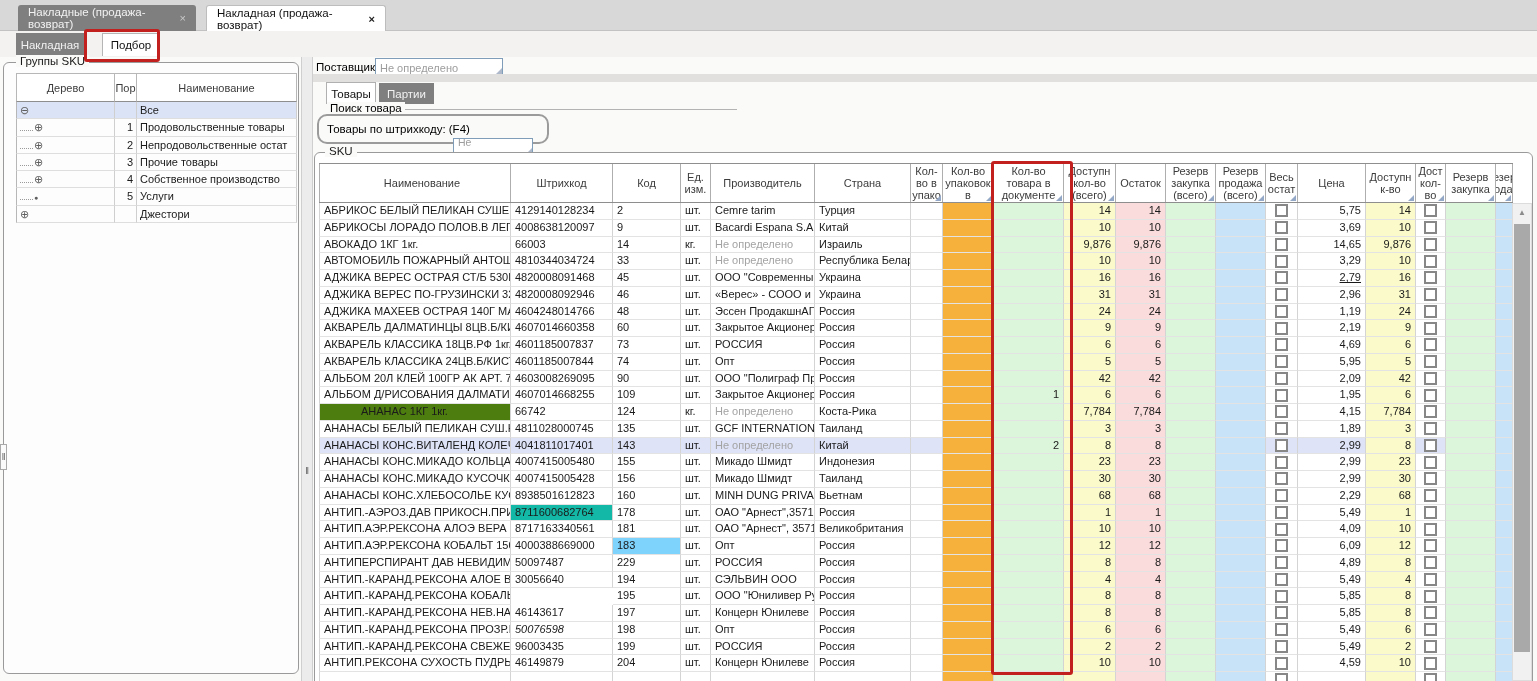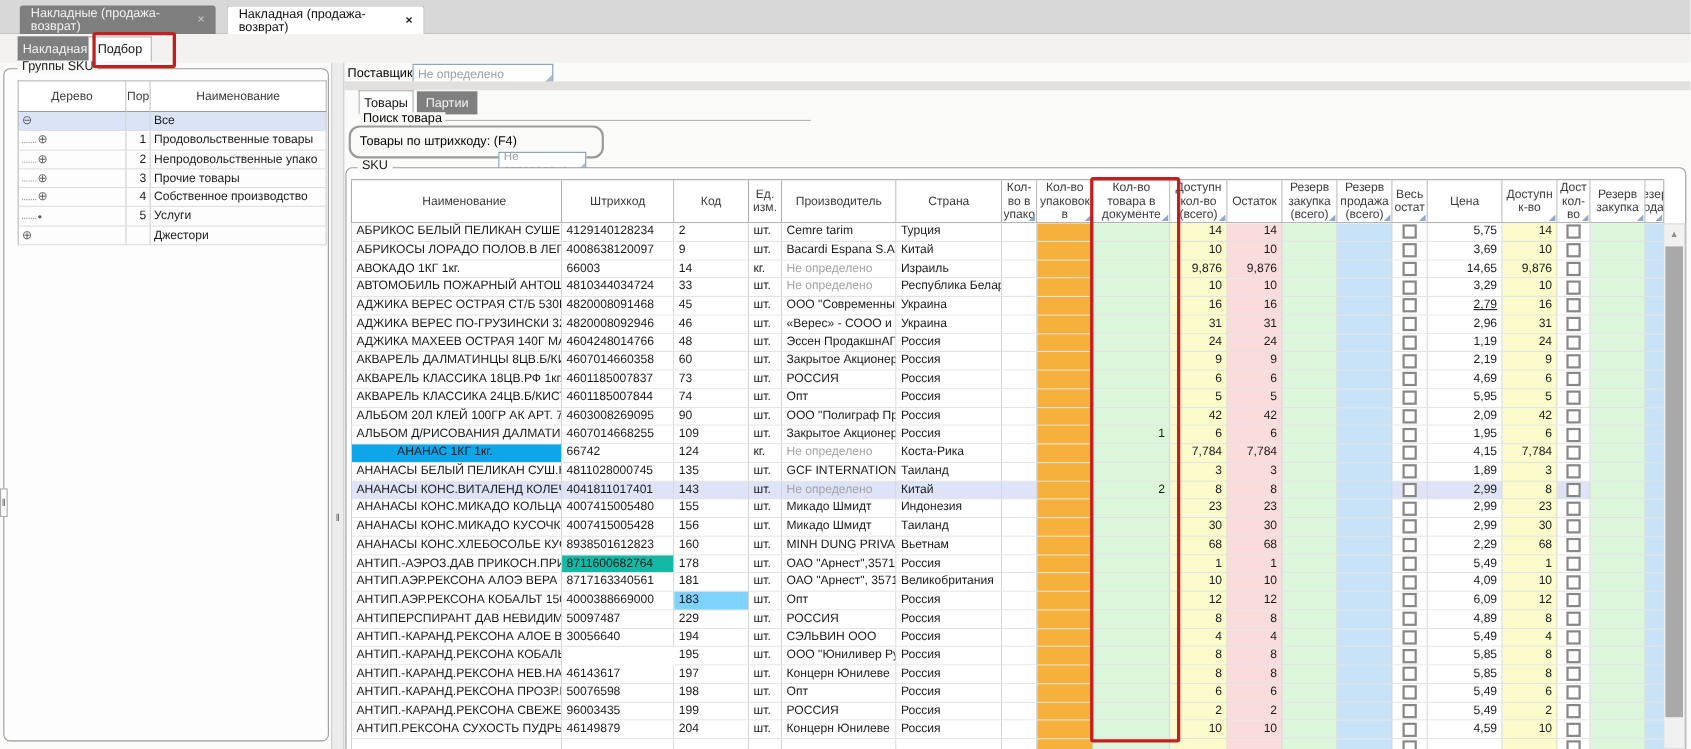--- a/index.html
+++ b/index.html
@@ -84,21 +84,21 @@
     <span class="x">×</span>
   </div>
   <div class="wtab active" style="left:206px;width:180px;">
     <span>Накладная (продажа-возврат)</span>
     <span class="x">×</span>
   </div>
 </div>
 
 <div class="abs" id="strip2"></div>
 <div class="stab inactive" style="left:16px;width:68px;">Накладная</div>
-<div class="stab active" style="left:80px;width:58px;">Подбор</div>
+<div class="stab active" style="left:102px;width:58px;">Подбор</div>
 <div class="anno" style="left:84px;top:29px;width:70px;height:27px;"></div>
 
 <div class="abs fieldset" style="left:3px;top:62px;width:296px;height:612px;"></div>
 <div class="legend abs" style="left:16px;top:55px;">Группы SKU</div>
 <div class="abs thead" id="tree-head" style="left:16px;top:73px;display:flex;height:29px;">
     <div class="tcell" style="width: 99px;">Дерево</div>
     <div class="tcell" style="width: 22px;">Пор</div>
     <div class="tcell" style="width: 160px;">Наименование</div>
   </div>
 <div class="abs" id="tree-body" style="left:16px;top:102px;">
@@ -108,21 +108,21 @@
       <div class="tcell" style="width: 160px;">Все</div>
     </div>
     <div class="trow" style="height: 17.3px;">
       <div class="tcell" style="width: 99px;"><span class="tree-dots"></span><span class="tree-ico">⊕</span></div>
       <div class="tcell a-right" style="width: 22px;">1</div>
       <div class="tcell" style="width: 160px;">Продовольственные товары</div>
     </div>
     <div class="trow" style="height: 17.3px;">
       <div class="tcell" style="width: 99px;"><span class="tree-dots"></span><span class="tree-ico">⊕</span></div>
       <div class="tcell a-right" style="width: 22px;">2</div>
-      <div class="tcell" style="width: 160px;">Непродовольственные упако</div>
+      <div class="tcell" style="width: 160px;">Непродовольственные остат</div>
     </div>
     <div class="trow" style="height: 17.3px;">
       <div class="tcell" style="width: 99px;"><span class="tree-dots"></span><span class="tree-ico">⊕</span></div>
       <div class="tcell a-right" style="width: 22px;">3</div>
       <div class="tcell" style="width: 160px;">Прочие товары</div>
     </div>
     <div class="trow" style="height: 17.3px;">
       <div class="tcell" style="width: 99px;"><span class="tree-dots"></span><span class="tree-ico">⊕</span></div>
       <div class="tcell a-right" style="width: 22px;">4</div>
       <div class="tcell" style="width: 160px;">Собственное производство</div>
@@ -495,21 +495,21 @@
       </div>
       <div class="cell a-right" style="width: 68px; background: rgb(255, 255, 255);">1,95</div>
       <div class="cell a-right" style="width: 50px; background: rgb(250, 250, 202);">6</div>
       <div class="cell a-left cbc" style="width: 30px; background: rgb(255, 255, 255);">
         <span class="cb"></span>
       </div>
       <div class="cell a-right" style="width: 50px; background: rgb(220, 246, 220);"></div>
       <div class="cell a-right" style="width: 17px; background: rgb(200, 227, 248);"></div>
     </div>
     <div class="row">
-      <div class="cell a-left" style="width: 192px; background: #0ea5e9; padding-left: 41px;">АНАНАС 1КГ 1кг.</div>
+      <div class="cell a-left" style="width: 192px; background: #4d7c0f; padding-left: 41px;">АНАНАС 1КГ 1кг.</div>
       <div class="cell a-left" style="width: 102px; background: rgb(255, 255, 255);">66742</div>
       <div class="cell a-left" style="width: 68px; background: rgb(255, 255, 255);">124</div>
       <div class="cell a-left" style="width: 30px; background: rgb(255, 255, 255);">кг.</div>
       <div class="cell a-left muted" style="width: 104px; background: rgb(255, 255, 255);">Не определено</div>
       <div class="cell a-left" style="width: 96px; background: rgb(255, 255, 255);">Коста-Рика</div>
       <div class="cell a-right" style="width: 32px; background: rgb(255, 255, 255);"></div>
       <div class="cell a-right" style="width: 51px; background: rgb(246, 177, 60);"></div>
       <div class="cell a-right" style="width: 70px; background: rgb(220, 246, 220);"></div>
       <div class="cell a-right" style="width: 52px; background: rgb(250, 250, 202);">7,784</div>
       <div class="cell a-right" style="width: 50px; background: rgb(251, 220, 220);">7,784</div>
@@ -821,21 +821,21 @@
       <div class="cell a-right" style="width: 68px; background: rgb(255, 255, 255);">5,85</div>
       <div class="cell a-right" style="width: 50px; background: rgb(250, 250, 202);">8</div>
       <div class="cell a-left cbc" style="width: 30px; background: rgb(255, 255, 255);">
         <span class="cb"></span>
       </div>
       <div class="cell a-right" style="width: 50px; background: rgb(220, 246, 220);"></div>
       <div class="cell a-right" style="width: 17px; background: rgb(200, 227, 248);"></div>
     </div>
     <div class="row">
       <div class="cell a-left" style="width: 192px; background: rgb(255, 255, 255);">АНТИП.-КАРАНД.РЕКСОНА ПРОЗР.КР</div>
-      <div class="cell a-left" style="width: 102px; background: rgb(255, 255, 255);">50076598</div>
+      <div class="cell a-left" style="width: 102px; background: rgb(255, 255, 255); font-style: italic;">50076598</div>
       <div class="cell a-left" style="width: 68px; background: rgb(255, 255, 255);">198</div>
       <div class="cell a-left" style="width: 30px; background: rgb(255, 255, 255);">шт.</div>
       <div class="cell a-left" style="width: 104px; background: rgb(255, 255, 255);">Опт</div>
       <div class="cell a-left" style="width: 96px; background: rgb(255, 255, 255);">Россия</div>
       <div class="cell a-right" style="width: 32px; background: rgb(255, 255, 255);"></div>
       <div class="cell a-right" style="width: 51px; background: rgb(246, 177, 60);"></div>
       <div class="cell a-right" style="width: 70px; background: rgb(220, 246, 220);"></div>
       <div class="cell a-right" style="width: 52px; background: rgb(250, 250, 202);">6</div>
       <div class="cell a-right" style="width: 50px; background: rgb(251, 220, 220);">6</div>
       <div class="cell a-right" style="width: 50px; background: rgb(220, 246, 220);"></div>

